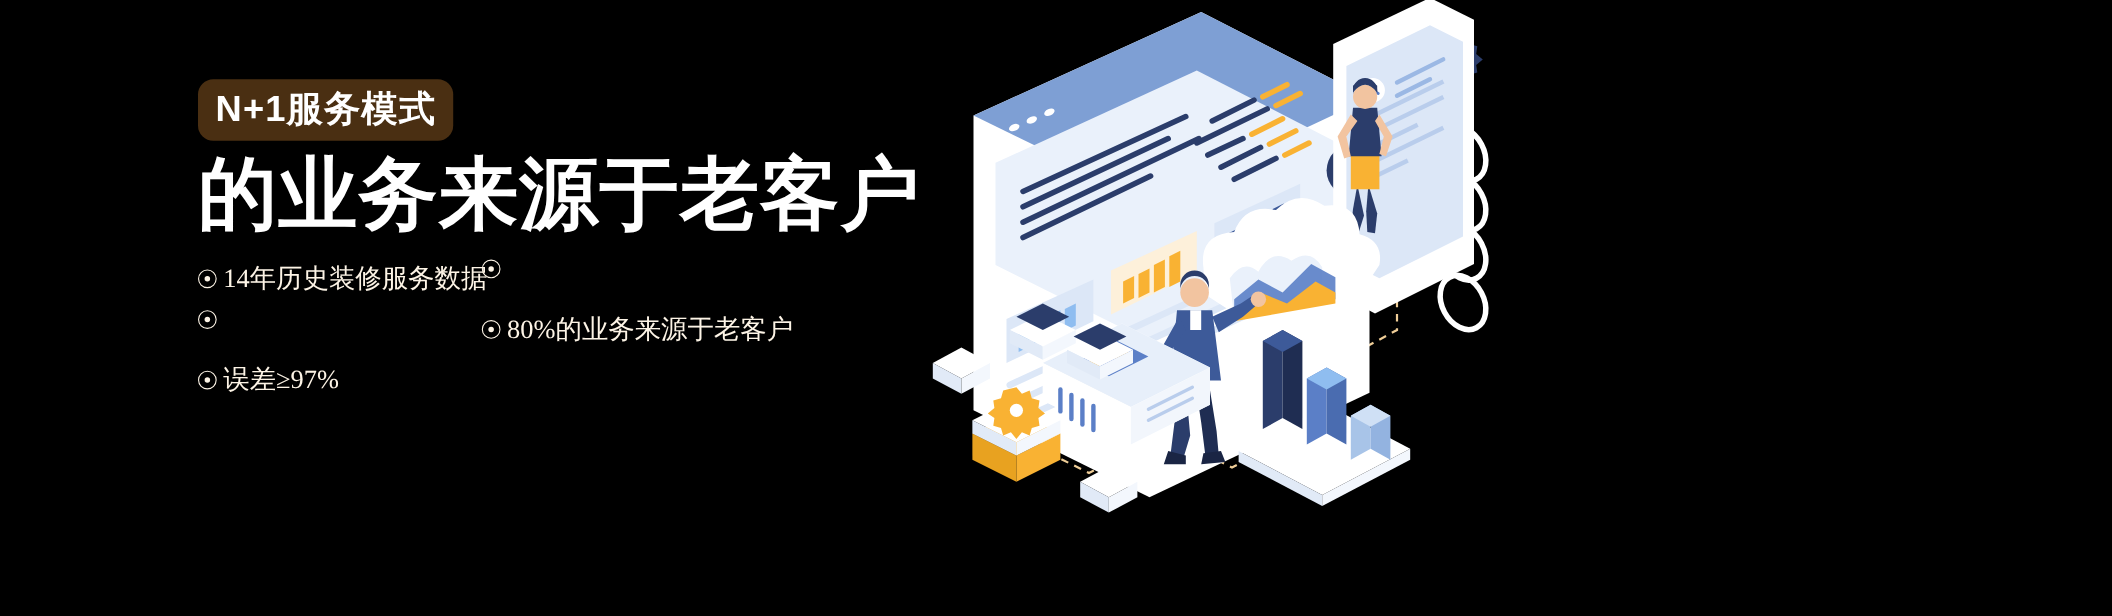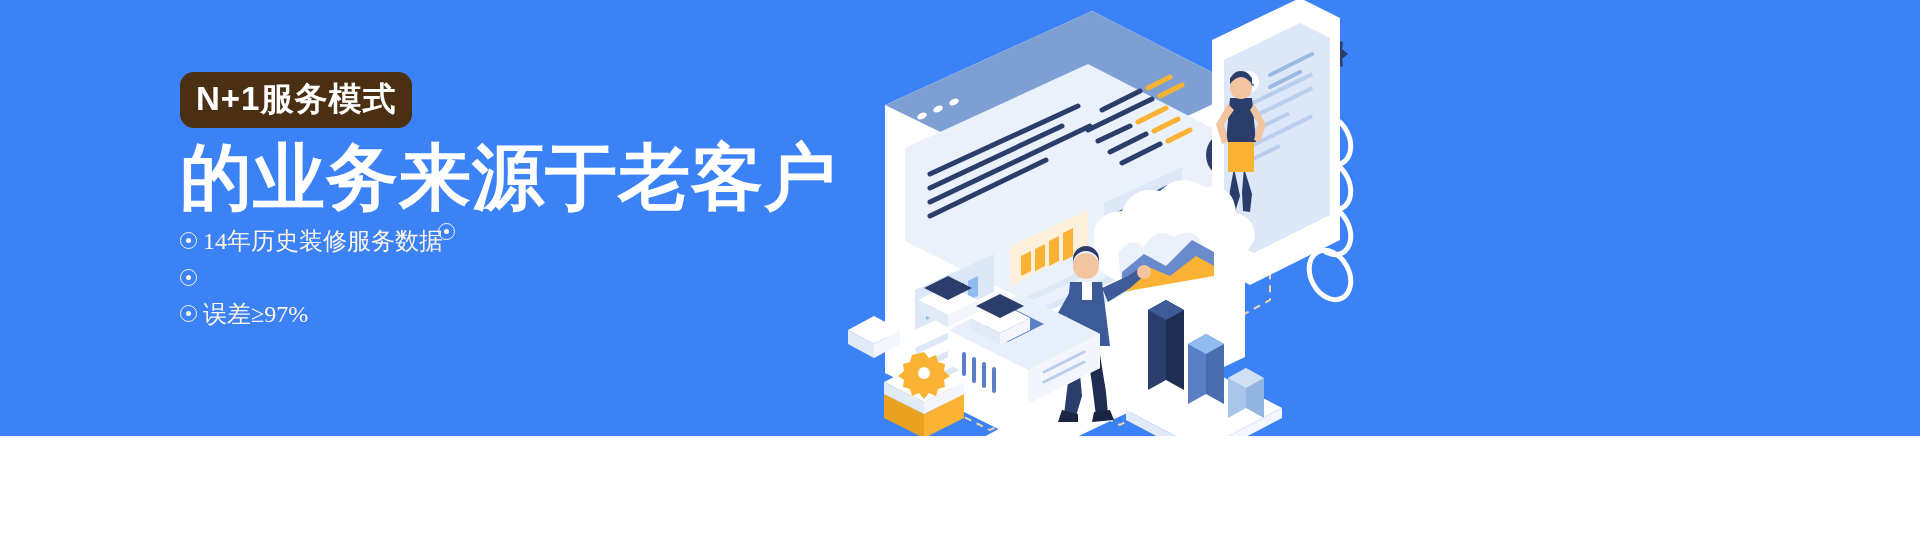--- a/index.html
+++ b/index.html
@@ -3,23 +3,23 @@
 <meta charset="utf-8">
 <style>
   html, body {
     margin: 0;
     padding: 0;
     background: #ffffff;
   }
   #banner {
     position: relative;
     width: 1920px;
-    height: 436px;
+    height: 560px;
     overflow: hidden;
-    background: #3b82f6;
+    background: #000000;
     font-family: "Liberation Serif", "DejaVu Serif", serif;
   }
   
   .text-block {
     position: absolute;
     left: 180px;
     top: 72px;
     width: 660px;
     z-index: 30;
   }
@@ -39,21 +39,21 @@
     margin-top: 12px;
     color: #ffffff;
     font-family: "Liberation Sans", sans-serif;
     font-weight: bold;
     font-size: 72px;
     line-height: 1.05;
     letter-spacing: 1px;
     white-space: nowrap;
   }
   .bullets {
-    margin-top: 7px;
+    margin-top: 20px;
   }
   .bullet-row {
     display: flex;
     align-items: flex-start;
     margin-bottom: 10px;
   }
   .bullet-col {
     color: #fdf4e6;
     font-family: "Liberation Serif", serif;
     font-size: 24px;
@@ -117,20 +117,24 @@
         </div>
         <div class="bullet-col col-right">
           <span class="dot-icon"></span>
         </div>
       </div>
 
       <div class="bullet-row">
         <div class="bullet-col col-left">
           <span class="dot-icon"></span>
         </div>
+        <div class="bullet-col col-right">
+          <span class="dot-icon"></span>
+          <span>80%的业务来源于老客户</span>
+        </div>
       </div>
 
       <div class="bullet-row">
         <div class="bullet-col col-left">
           <span class="dot-icon"></span>
           <span>误差≥97%</span>
         </div>
       </div>
 
     </div>

